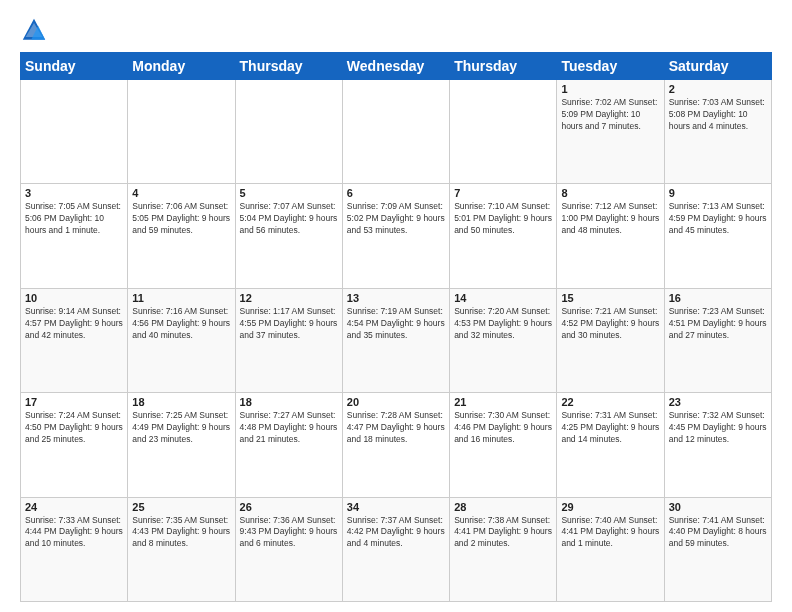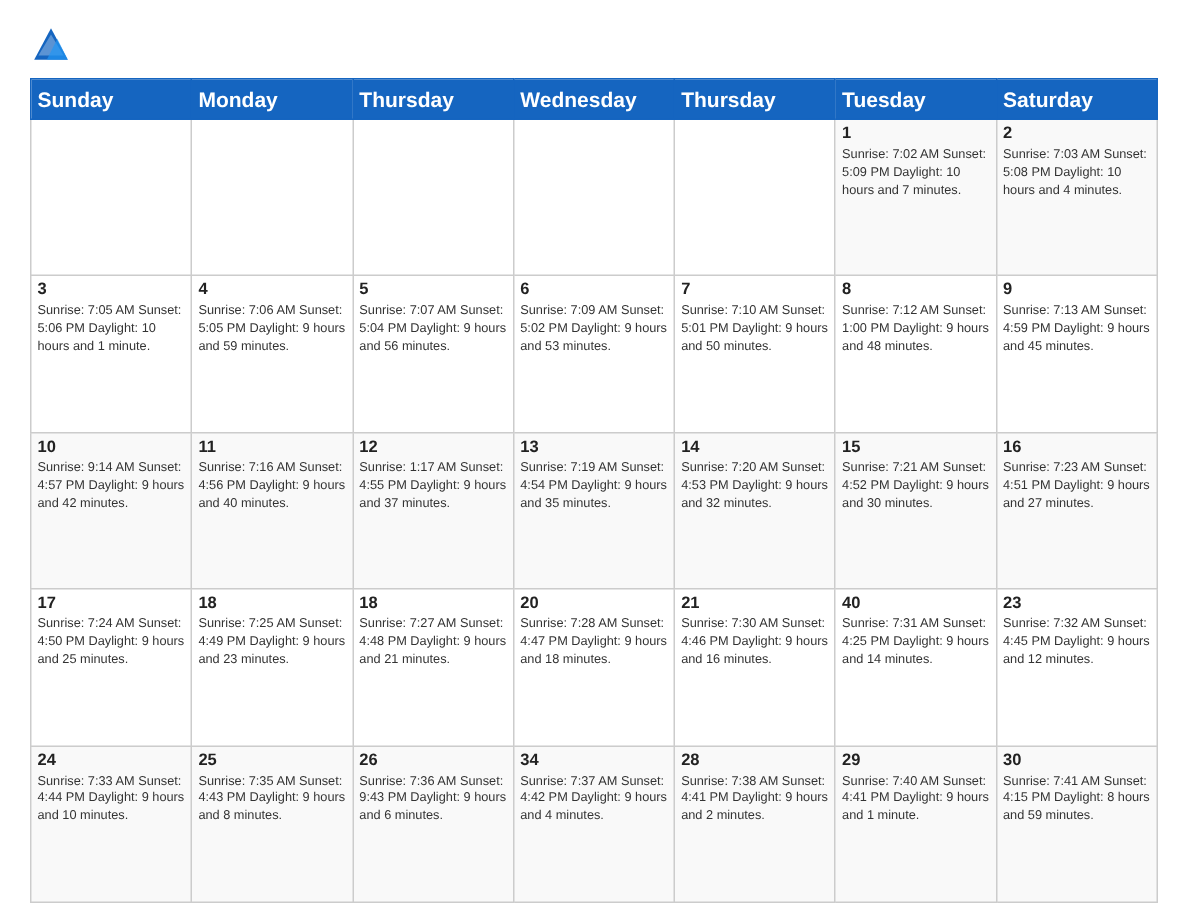--- a/index.html
+++ b/index.html
@@ -282,21 +282,21 @@
 and 18 minutes.</div>
           </td>
           <td>
             <div class="cell-day">21</div>
             <div class="cell-info">Sunrise: 7:30 AM
 Sunset: 4:46 PM
 Daylight: 9 hours
 and 16 minutes.</div>
           </td>
           <td>
-            <div class="cell-day">40</div>
+            <div class="cell-day">22</div>
             <div class="cell-info">Sunrise: 7:31 AM
 Sunset: 4:25 PM
 Daylight: 9 hours
 and 14 minutes.</div>
           </td>
           <td>
             <div class="cell-day">23</div>
             <div class="cell-info">Sunrise: 7:32 AM
 Sunset: 4:45 PM
 Daylight: 9 hours
@@ -342,20 +342,20 @@
           <td>
             <div class="cell-day">29</div>
             <div class="cell-info">Sunrise: 7:40 AM
 Sunset: 4:41 PM
 Daylight: 9 hours
 and 1 minute.</div>
           </td>
           <td>
             <div class="cell-day">30</div>
             <div class="cell-info">Sunrise: 7:41 AM
-Sunset: 4:15 PM
+Sunset: 4:40 PM
 Daylight: 8 hours
 and 59 minutes.</div>
           </td>
         </tr>
       </tbody>
   </table>
 </div>
 
 </body></html>

